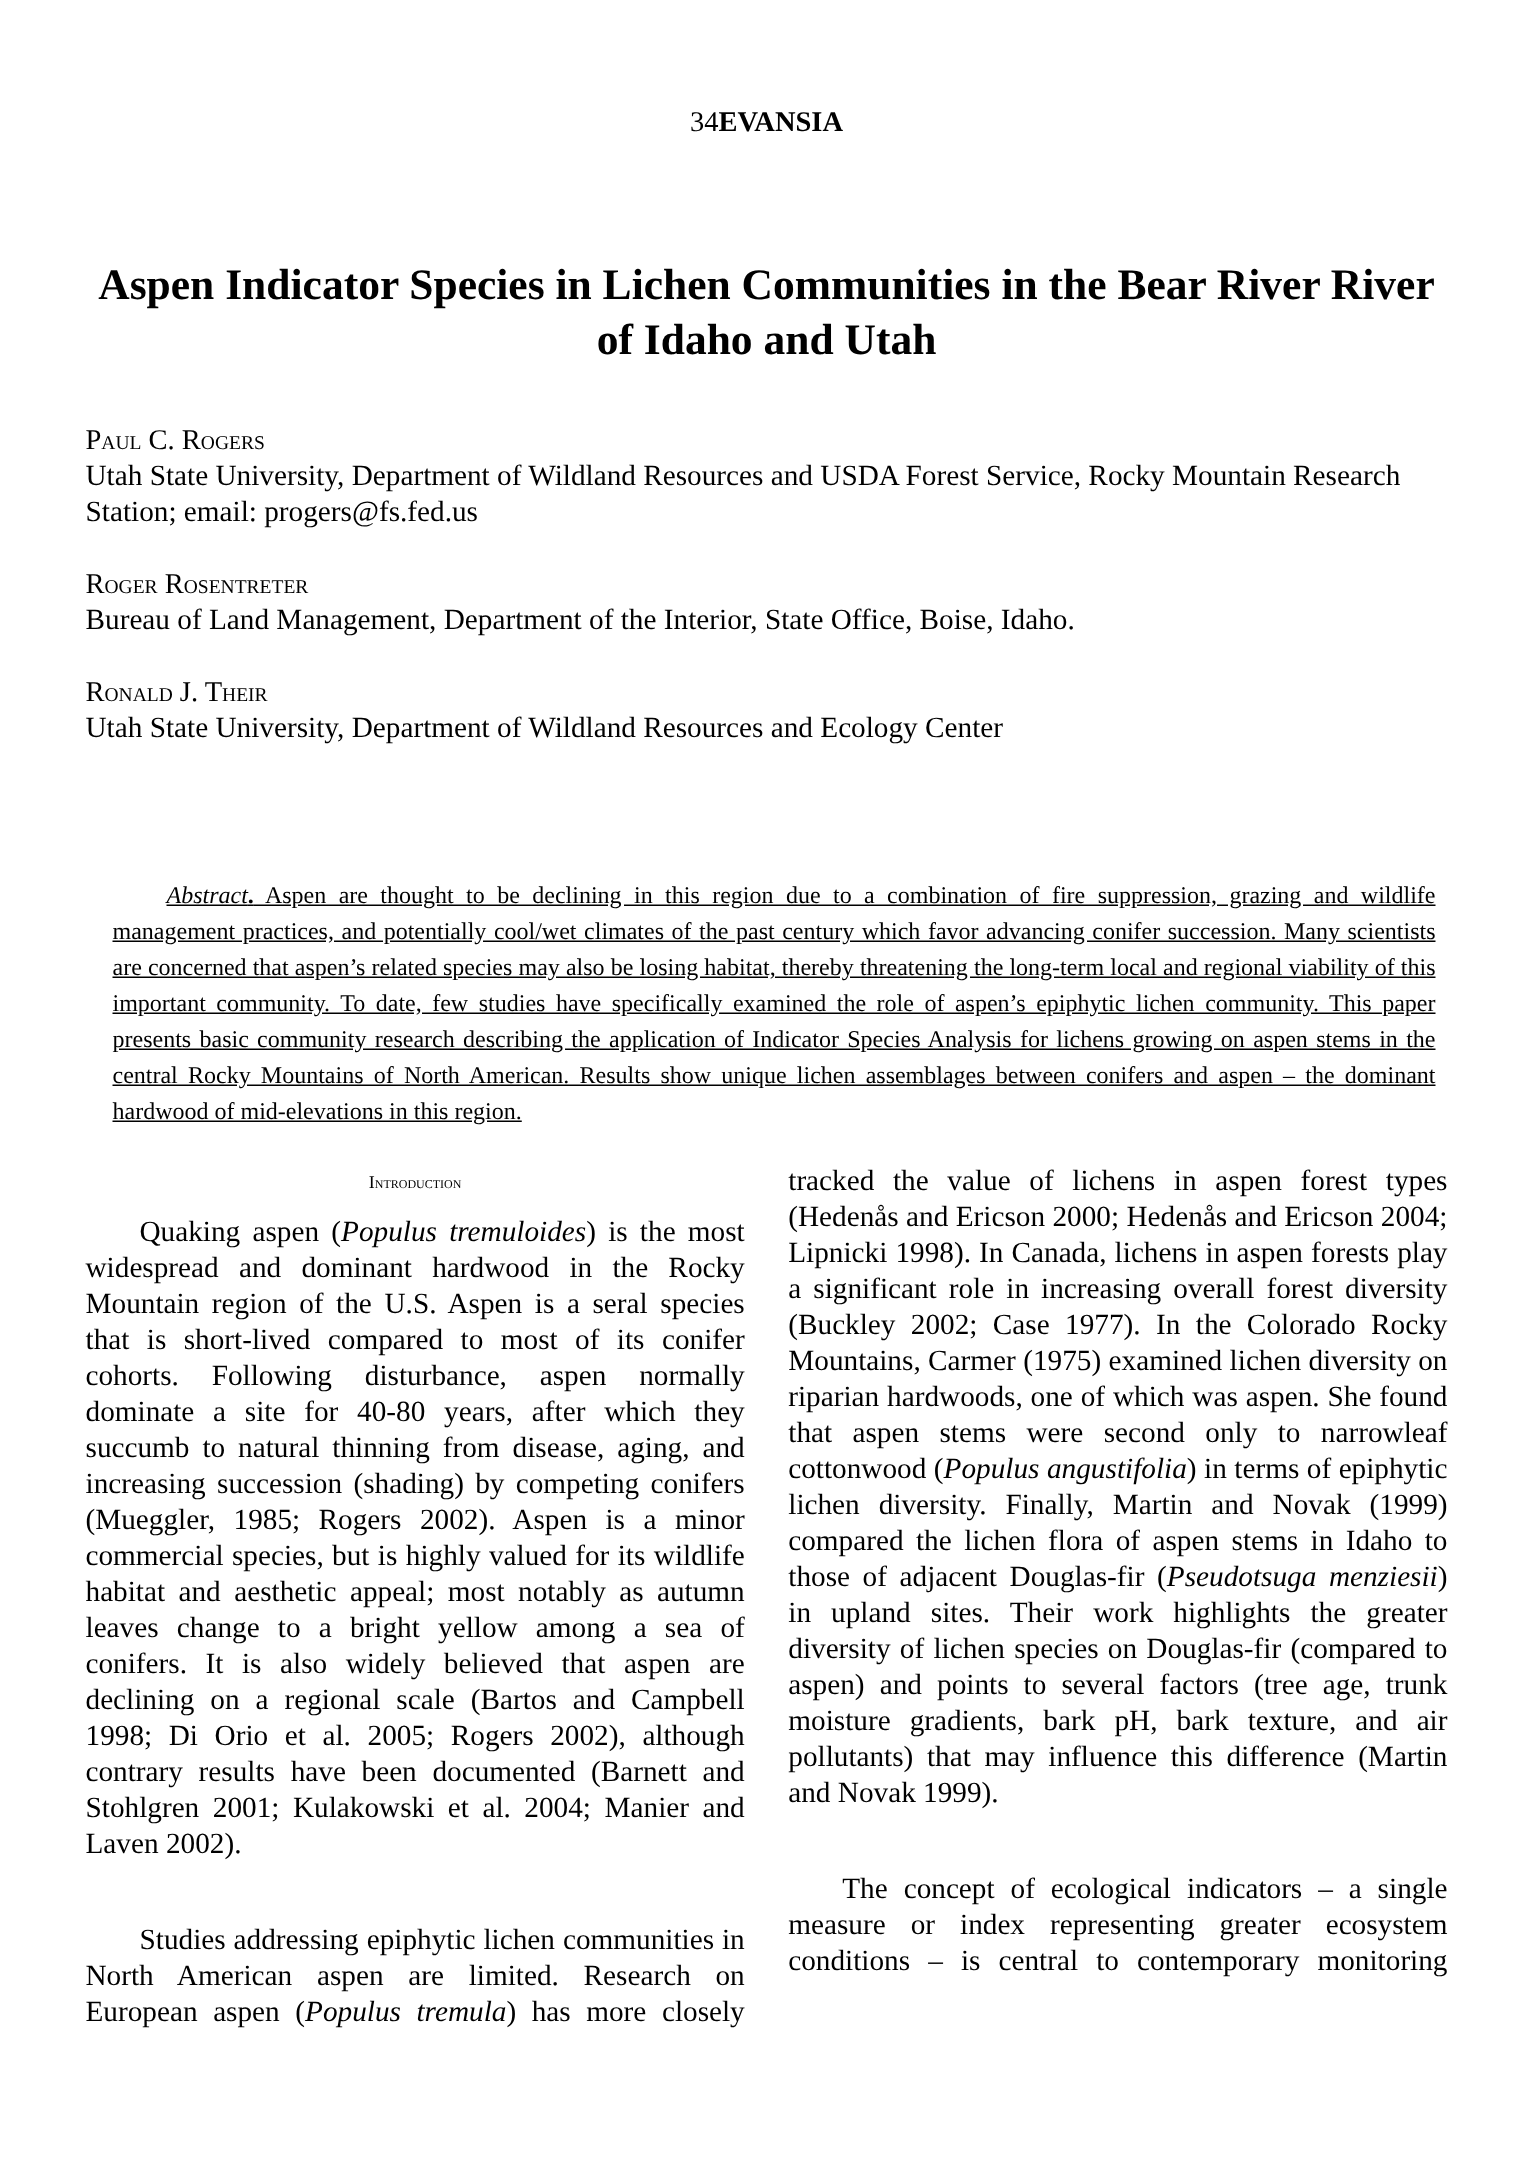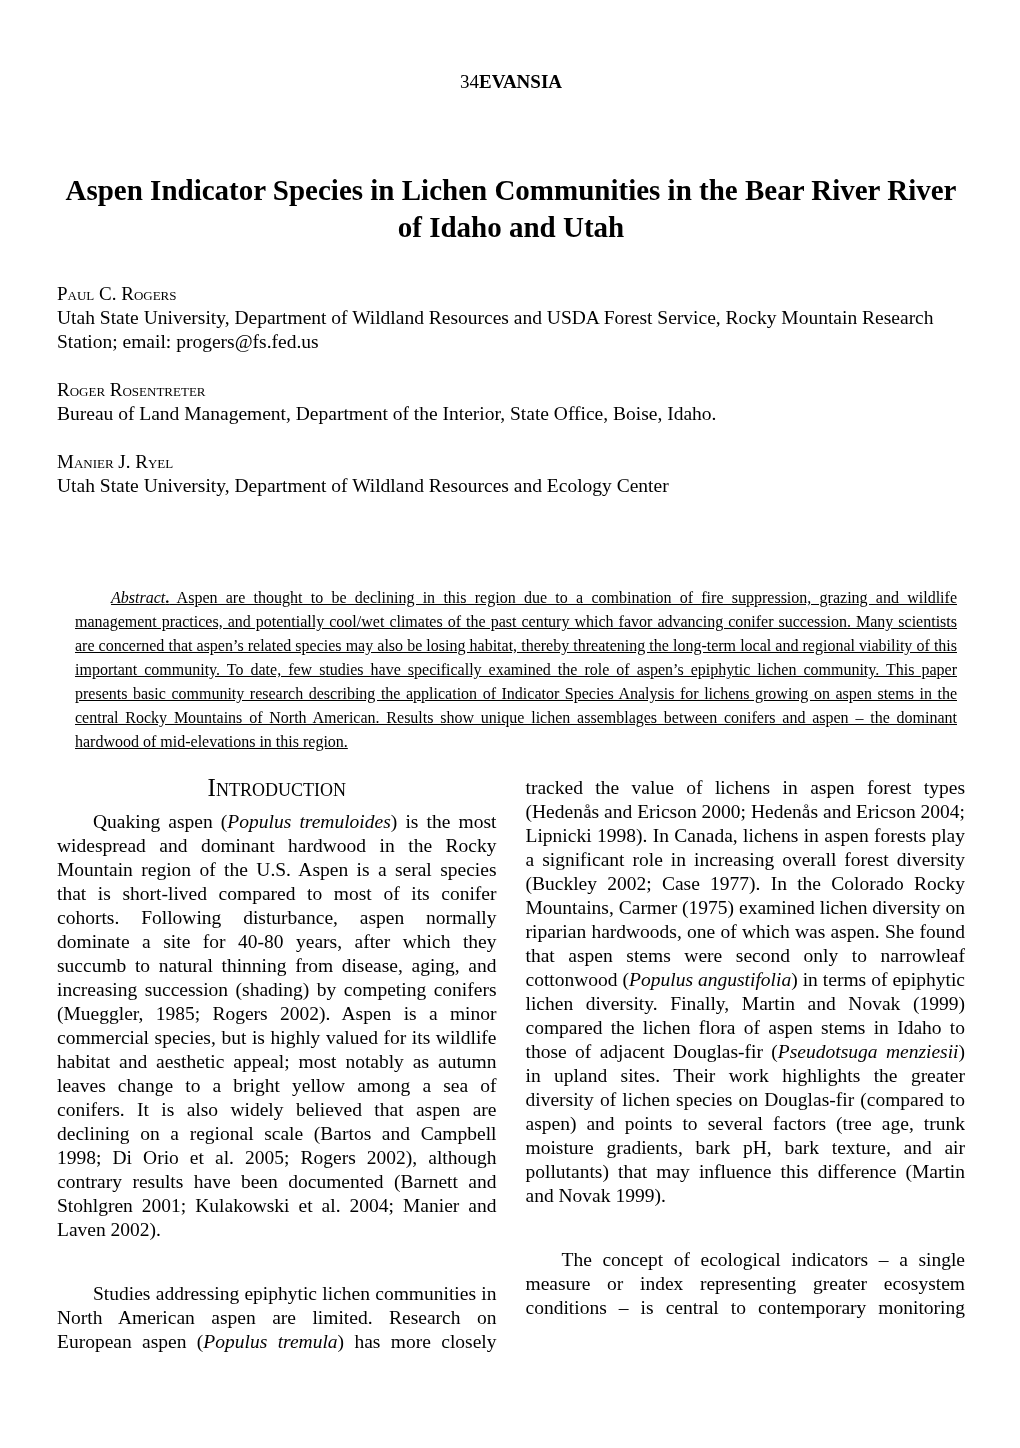--- a/index.html
+++ b/index.html
@@ -43,21 +43,21 @@
   .intro-section { margin-top: 22px; display: flex; gap: 29px; }
   .column {
     flex: 1 1 0;
     font-size: 19.5px; line-height: 24px;
     text-align: justify;
     hyphens: none;
   }
   .section-heading {
     text-align: center;
     font-variant: small-caps;
-    font-size: 25px;
+    font-size: 12px;
     margin-bottom: 10px;
   }
   .column p.indent { text-indent: 36px; }
   .column p.cont { text-align-last: justify; margin-top: 40px; }
 </style>
 </head>
 <body>
 
 <div class="page">
 
@@ -71,21 +71,21 @@
   <div class="authors">
     <div class="author">
       <div class="author-name">Paul C. Rogers</div>
       <div class="author-affiliation">Utah State University, Department of Wildland Resources and USDA Forest Service, Rocky Mountain Research Station; email: progers@fs.fed.us</div>
     </div>
     <div class="author">
       <div class="author-name">Roger Rosentreter</div>
       <div class="author-affiliation">Bureau of Land Management, Department of the Interior, State Office, Boise, Idaho.</div>
     </div>
     <div class="author">
-      <div class="author-name">Manier J. Ryel</div>
+      <div class="author-name">Ronald J. Their</div>
       <div class="author-affiliation">Utah State University, Department of Wildland Resources and Ecology Center</div>
     </div>
   </div>
 
   <p class="abstract"><i>Abstract</i><b>.</b> Aspen are thought to be declining in this region due to a combination of fire suppression, grazing and wildlife management practices, and potentially cool/wet climates of the past century which favor advancing conifer succession.  Many scientists are concerned that aspen’s related species may also be losing habitat, thereby threatening the long-term local and regional viability of this important community.  To date, few studies have specifically examined the role of aspen’s epiphytic lichen community.  This paper presents basic community research describing the application of Indicator Species Analysis for lichens growing on aspen stems in the central Rocky Mountains of North American.  Results show unique lichen assemblages between conifers and aspen – the dominant hardwood of mid-elevations in this region.</p>
 
   <div class="intro-section">
     <div class="column">
       <div class="section-heading">Introduction</div>
       <p class="indent">Quaking aspen (<i>Populus tremuloides</i>) is the most widespread and dominant hardwood in the Rocky Mountain region of the U.S.  Aspen is a seral species that is short-lived compared to most of its conifer cohorts.  Following disturbance, aspen normally dominate a site for 40-80 years, after which they succumb to natural thinning from disease, aging, and increasing succession (shading) by competing conifers (Mueggler, 1985; Rogers 2002).  Aspen is a minor commercial species, but is highly valued for its wildlife habitat and aesthetic appeal; most notably as autumn leaves change to a bright yellow among a sea of conifers.  It is also widely believed that aspen are declining on a regional scale (Bartos and Campbell 1998; Di Orio et al. 2005; Rogers 2002), although contrary results have been documented (Barnett and Stohlgren 2001; Kulakowski et al. 2004; Manier and Laven 2002).</p>

